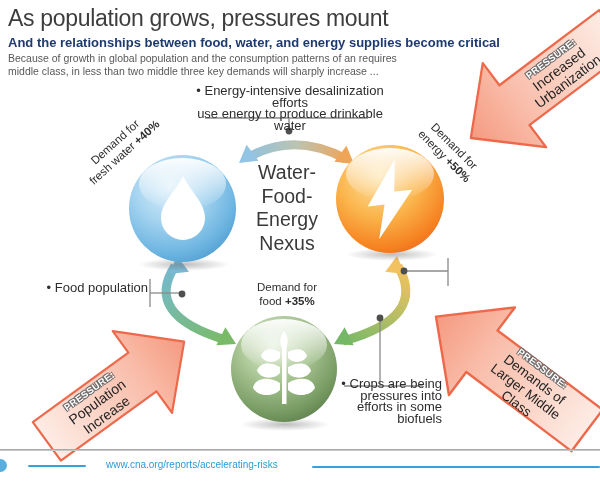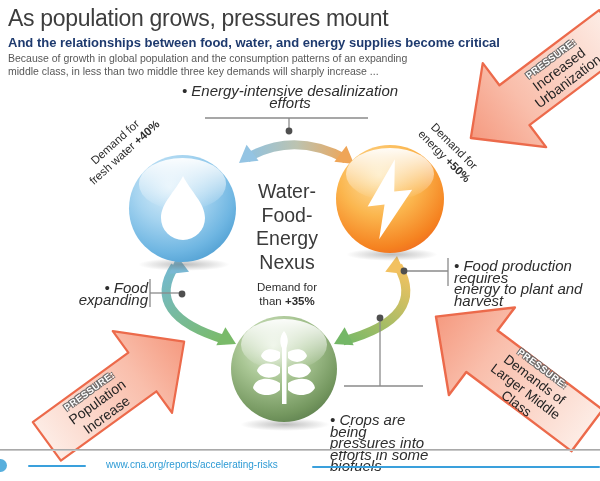--- a/index.html
+++ b/index.html
@@ -20,35 +20,35 @@
   .c-energy { left:336px; top:145px; width:108px; height:108px;
     background:radial-gradient(circle at 40% 28%, #fde3a8 0%, #fbb64e 40%, #f58220 72%, #e8491f 100%); }
   .c-food { left:231px; top:316px; width:106px; height:106px;
     background:radial-gradient(circle at 40% 28%, #e4efdb 0%, #a9c694 35%, #74975f 70%, #42633a 100%); }
   .sphere-shadow { position:absolute; height:13px; border-radius:50%;
     background:radial-gradient(ellipse at center, rgba(110,110,110,.45) 0%, rgba(110,110,110,0) 70%); }
   .icon-wrap { position:absolute; inset:0; display:flex; align-items:center; justify-content:center; }
 
   
   .nexus { position:absolute; left:230px; top:161px; width:114px; text-align:center;
-    font-size:19.5px; line-height:23.5px; color:#3a3a3a;margin-top:19px; }
+    font-size:19.5px; line-height:23.5px; color:#3a3a3a; }
 
   
   .demand { position:absolute; text-align:center; font-size:11.5px; line-height:13.5px; color:#2e2e2e; }
   .demand b { font-weight:bold; }
   .d-water { left:55px; top:134px; width:130px; transform:rotate(-42deg); }
   .d-energy { left:389px; top:138px; width:120px; transform:rotate(45deg); }
   .d-food { left:217px; top:281px; width:140px; }
 
   
-  .ann { position:absolute; font-size:15px; line-height:11.5px; color:#2d2d2d;font-style:italic; }
+  .ann { position:absolute; font-size:13px; line-height:11.5px; color:#2d2d2d; }
   .ann-top { left:180px; top:85px; width:220px; text-align:center; }
   .ann-left { left:40px; top:282px; width:108px; text-align:right; }
   .ann-right { left:454px; top:260px; width:140px; text-align:left; }
-  .ann-bottom { left:330px; top:414px; width:112px; text-align:left; }
+  .ann-bottom { left:330px; top:378px; width:112px; text-align:right; }
 
   
   .parrow { position:absolute; }
   .parrow svg { position:absolute; inset:0; width:100%; height:100%; }
   .ptext { position:absolute; top:0; bottom:0; display:flex; flex-direction:column; align-items:center; justify-content:center; text-align:center; }
   .ptag { font-size:9.5px; font-weight:bold; letter-spacing:.5px; color:#fff;
     text-shadow:-1px -1px 0 #6b6b6b, 1px -1px 0 #6b6b6b, -1px 1px 0 #6b6b6b, 1px 1px 0 #6b6b6b; margin-bottom:1px; }
   .pname { font-size:14px; line-height:15.5px; color:#232323; }
   .pa-urban { left:450px; top:24px; width:185px; height:120px; transform:rotate(-37deg); }
   .pa-middle { left:414px; top:311px; width:195px; height:125px; transform:rotate(37deg); }
@@ -70,21 +70,21 @@
   svg.overlay { position:absolute; left:0; top:0; width:600px; height:481px; pointer-events:none; }
 </style>
 </head>
 <body>
 
 <div id="stage">
 
   <div class="title">As population grows, pressures mount</div>
   <div class="subtitle">And the relationships between food, water, and energy supplies become critical</div>
   <div class="bodytext">
-    <div>Because of growth in global population and the consumption patterns of an expanding</div>
+    <div>Because of growth in global population and the consumption patterns of an requires</div>
     <div>middle class, in less than two middle three key demands will sharply increase ...</div>
   </div>
 
   <svg class="overlay" viewBox="0 0 600 481">
     <defs>
       <linearGradient id="gTop" gradientUnits="userSpaceOnUse" x1="246" y1="150" x2="348" y2="150">
         <stop offset="0" stop-color="#8fc2e2"></stop>
           <stop offset="0.5" stop-color="#bcc3b0"></stop>
           <stop offset="1" stop-color="#efa557"></stop>
       </linearGradient>
@@ -237,32 +237,29 @@
   <div class="demand d-water">
     <div>Demand for</div>
     <div><span>fresh water</span> <b>+40%</b></div>
   </div>
   <div class="demand d-energy">
     <div>Demand for</div>
     <div><span>energy</span> <b>+50%</b></div>
   </div>
   <div class="demand d-food">
     <div>Demand for</div>
-    <div><span>than</span> <b>+35%</b></div>
+    <div><span>food</span> <b>+35%</b></div>
   </div>
 
   <div class="ann ann-top">
     <div>• Energy-intensive desalinization efforts</div>
+    <div>use energy to produce drinkable water</div>
   </div>
   <div class="ann ann-left">
-    <div>• Food expanding</div>
-  </div>
-  <div class="ann ann-right">
-    <div>• Food production requires</div>
-    <div>energy to plant and harvest</div>
+    <div>• Food population</div>
   </div>
   <div class="ann ann-bottom">
     <div>• Crops are being</div>
     <div>pressures into</div>
     <div>efforts in some</div>
     <div>biofuels</div>
   </div>
 
   <div class="foot-rule"></div>
   <div class="foot-logo"></div>

